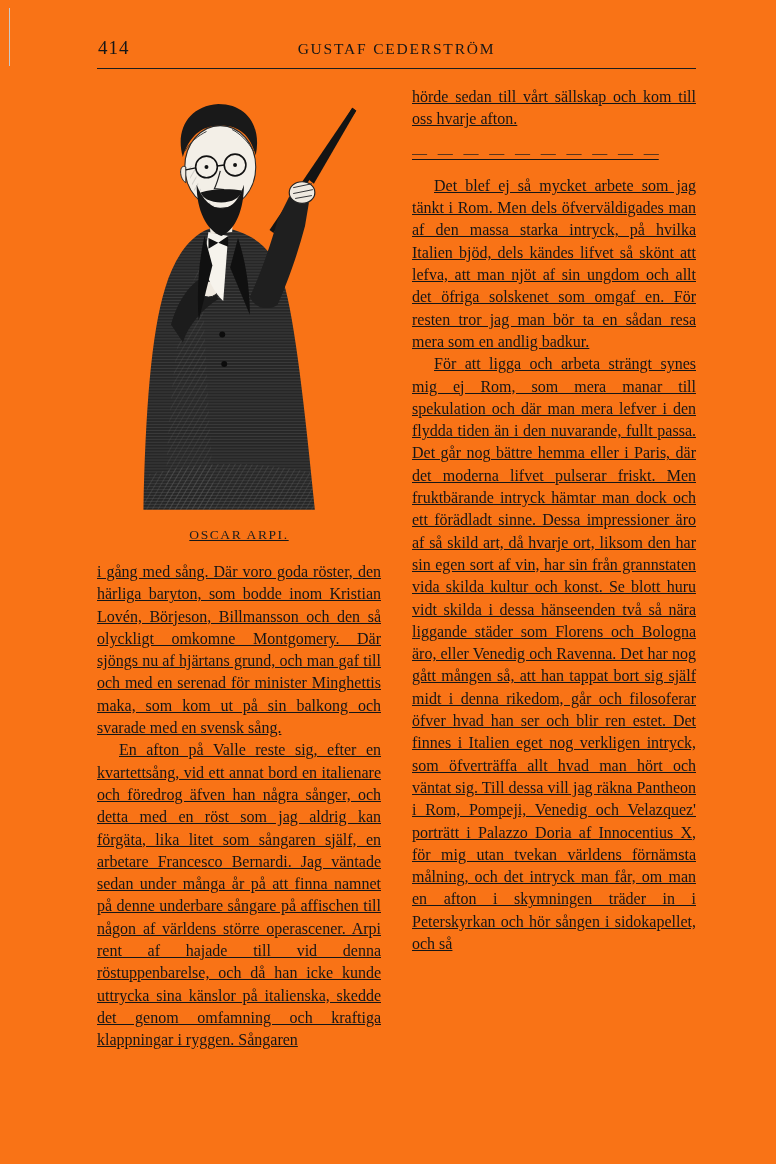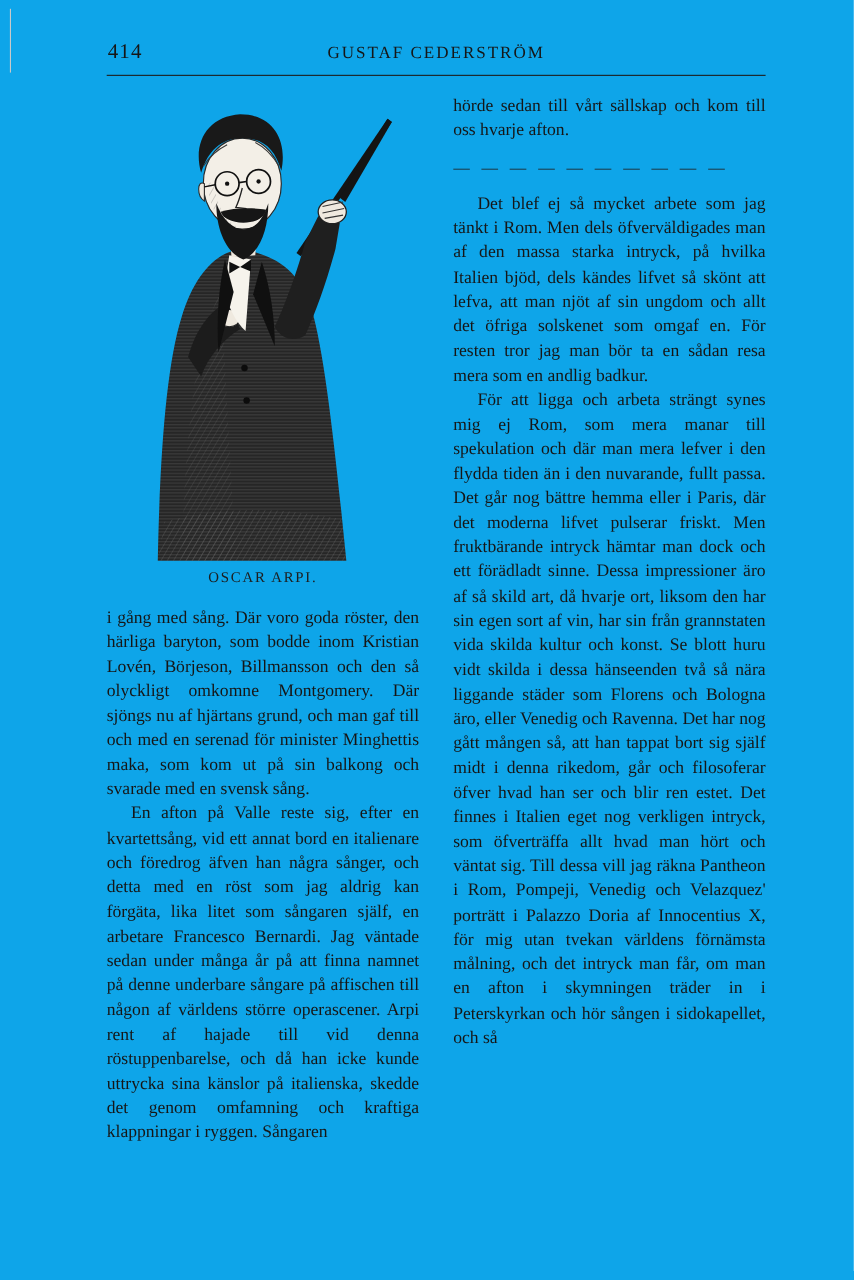--- a/index.html
+++ b/index.html
@@ -6,21 +6,21 @@
   html, body { width: 776px; height: 1164px; }
   body {
     background: #ffffff;
     font-family: "Liberation Serif", "DejaVu Serif", serif;
     color: #161616;
   }
   .page {
     position: relative;
     width: 776px;
     height: 1164px;
-    background: #0ea5e9;
+    background: #f97316;
     padding: 36px 80px 0 97px;
     overflow: hidden;
   }
   .scan-line {
     position: absolute;
     left: 9px; top: 8px;
     width: 1px; height: 58px;
     background: #c9c9c9;
   }
   .page-header { position: relative; height: 27px; }
@@ -28,34 +28,34 @@
     position: absolute; left: 1px; top: 1px;
     font-size: 19px; letter-spacing: 1px;
   }
   .header-title {
     position: absolute; left: 0; right: 0; top: 4px;
     text-align: center;
     font-size: 15.5px; letter-spacing: 1.8px;
   }
   .header-rule { border-top: 1.4px solid #1d1d1d; margin-top: 5px; }
   .columns { display: flex; gap: 31px; margin-top: 17px; }
-  .column { width: 292px; }
+  .column { width: 292px; text-decoration: underline; }
   p.body-par {
     font-size: 16px;
     line-height: 22.3px;
     text-align: justify;
     color: #161616;
   }
   p.indent { text-indent: 22px; }
   figure { text-align: center; margin-bottom: 18px; }
   .engraving { display: inline-block; line-height: 0; }
   figcaption {
     font-size: 13.5px;
     letter-spacing: 1.6px;
-    margin-top: 2px;
+    margin-top: 13px;
     color: #1d1d1d;
   }
   .dash-divider {
     font-size: 15px;
     line-height: 22.3px;
     margin: 11px 0 11px;
     white-space: nowrap;
     overflow: hidden;
     word-spacing: 7px;
     color: #222;

